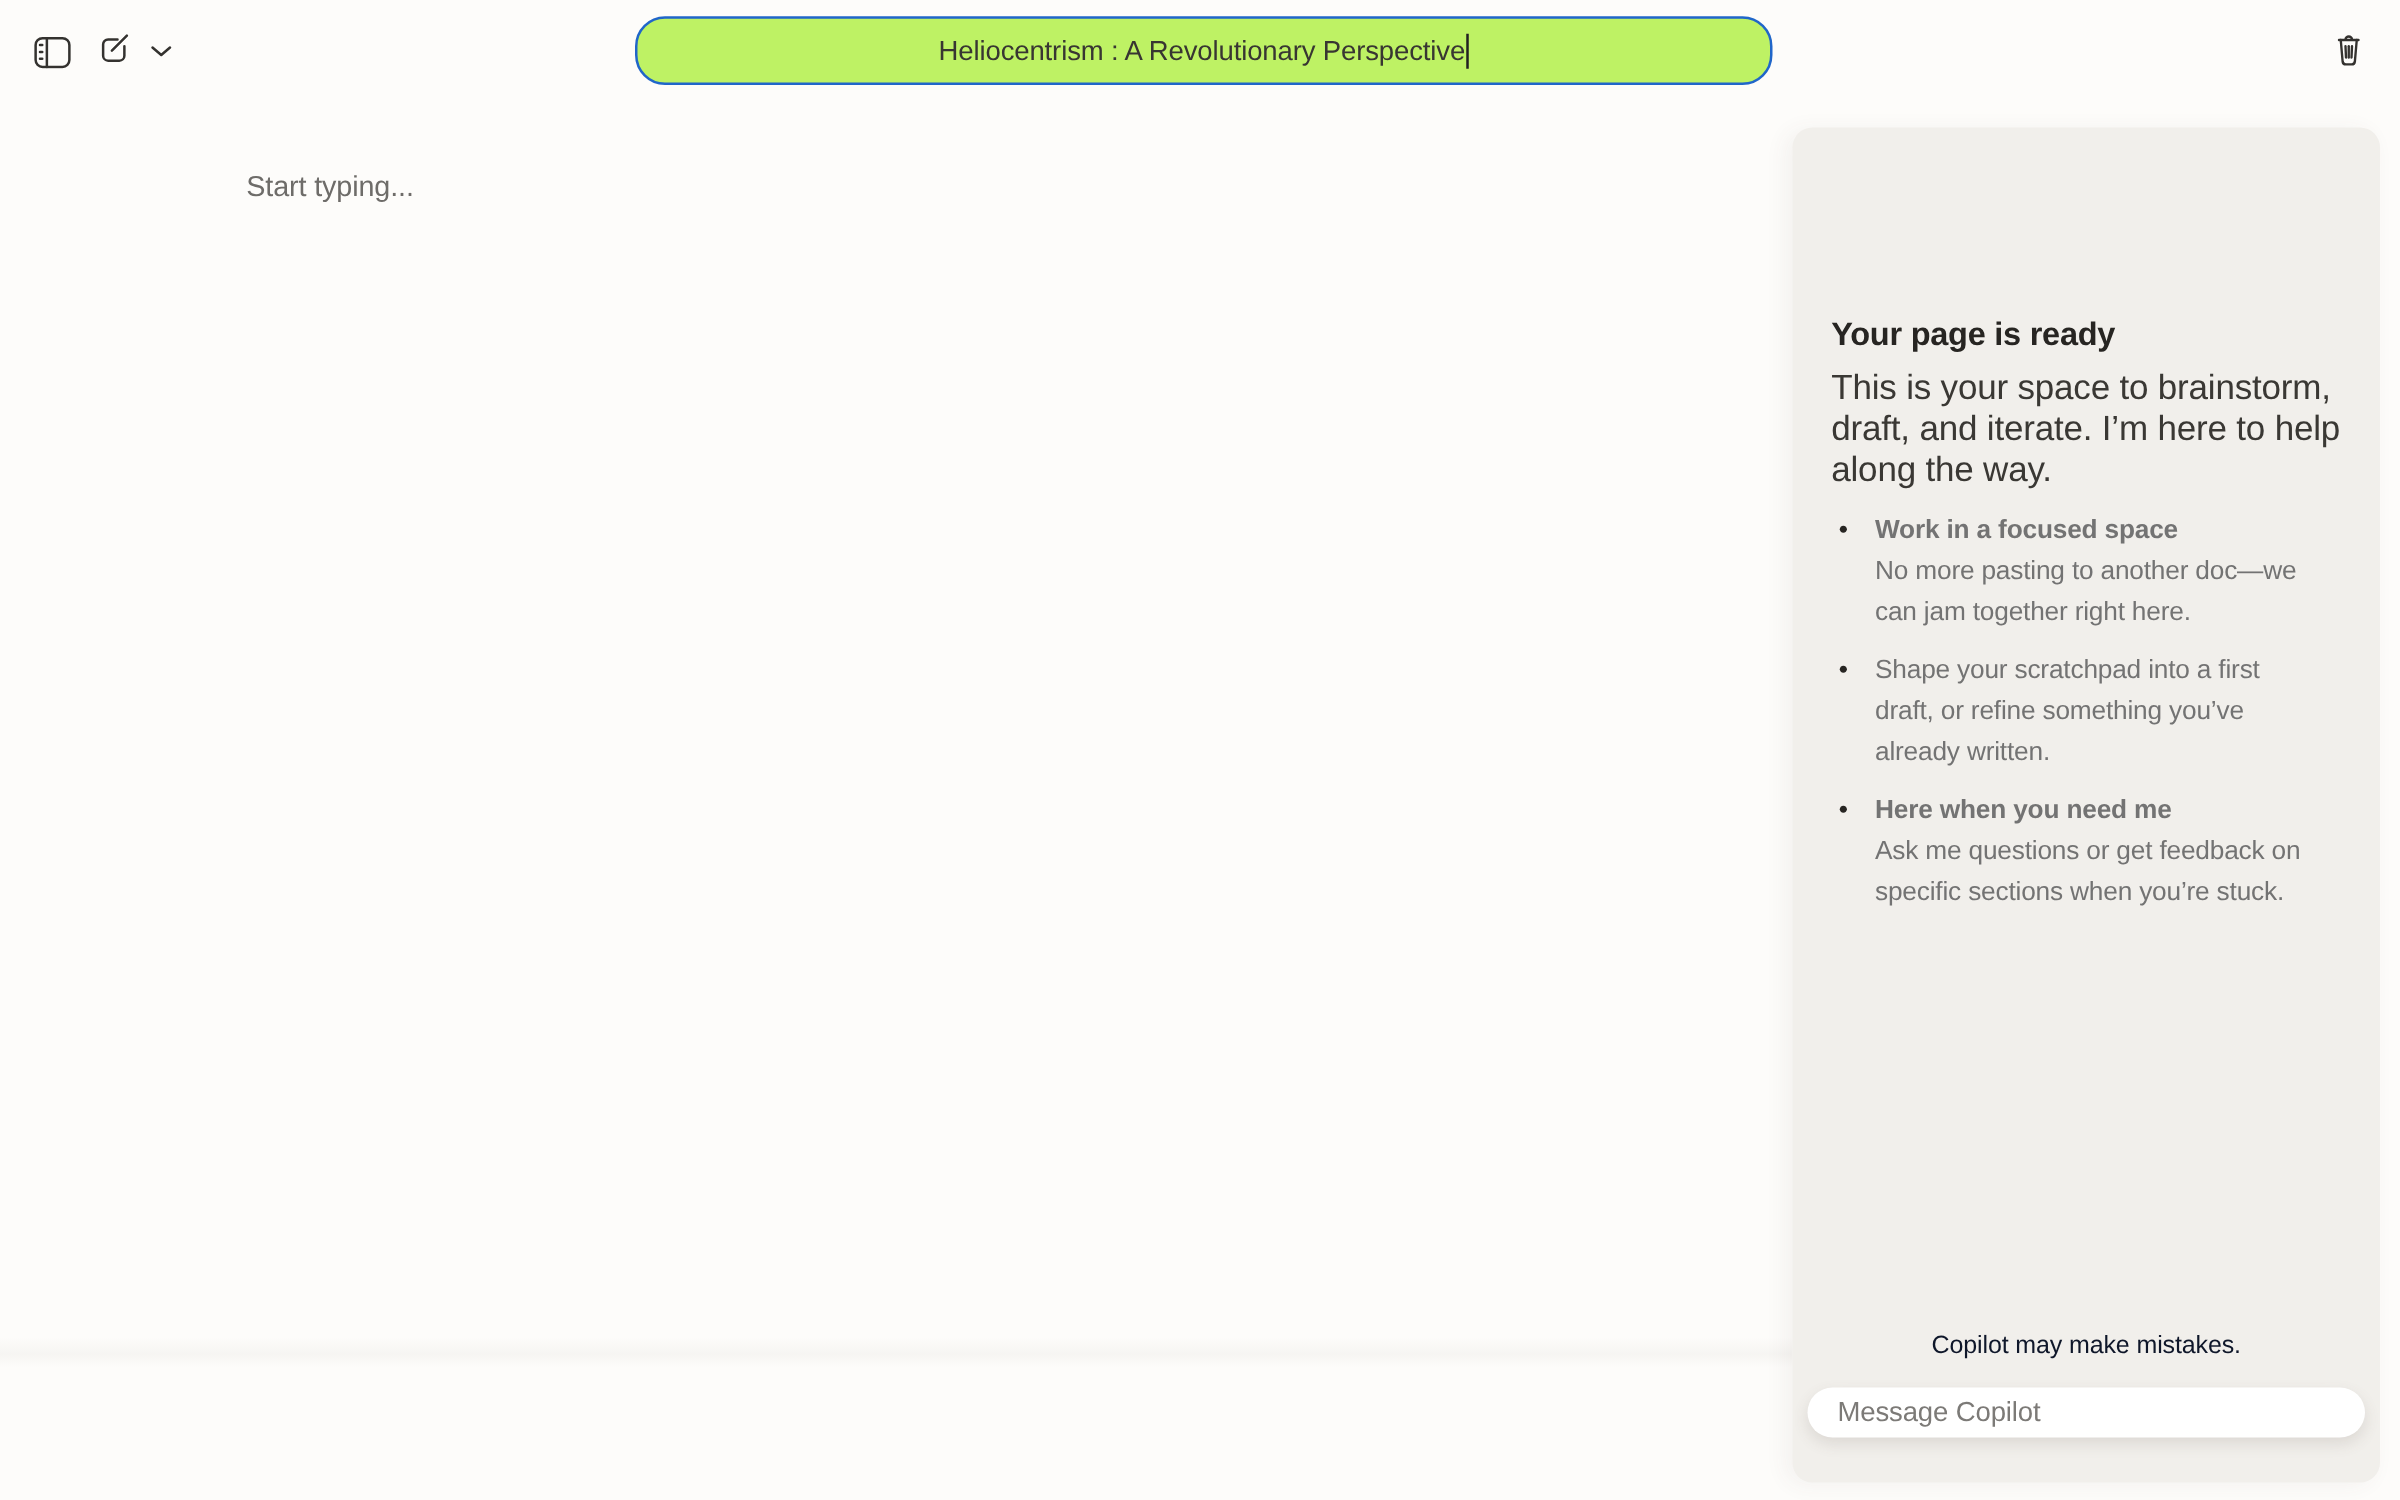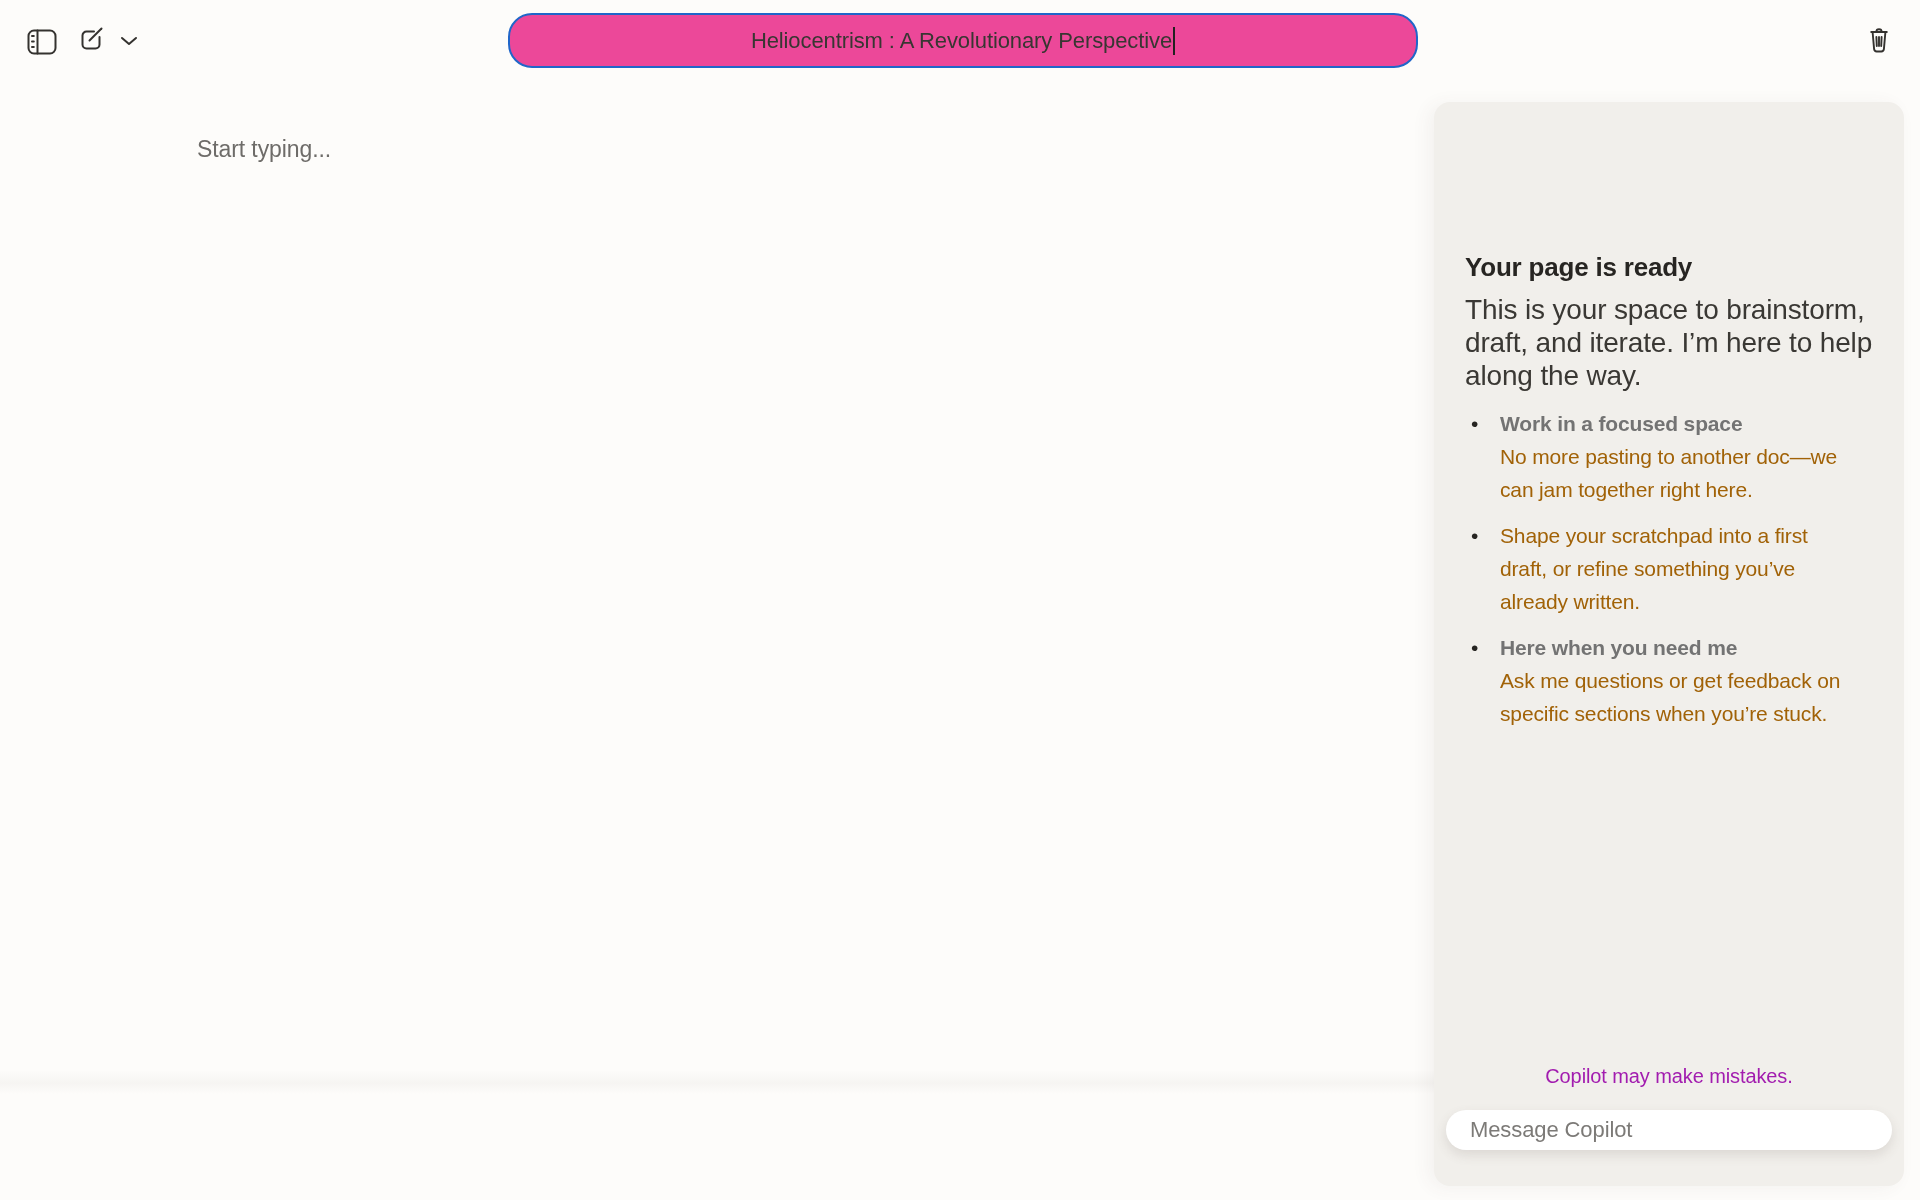--- a/index.html
+++ b/index.html
@@ -39,21 +39,21 @@
   .btn-chevron   { left: 116px; top: 28px; width: 26px; height: 26px; }
   .btn-trash     { left: 1860px; top: 22px; width: 38px; height: 38px; }
 
   .title-field {
     position: absolute;
     left: 508px;
     top: 13px;
     width: 910px;
     height: 55px;
     box-sizing: border-box;
-    background: #ec4899;
+    background: #bef264;
     border: 2.5px solid #2066c9;
     border-radius: 24px;
     display: flex;
     align-items: center;
     justify-content: center;
     cursor: text;
   }
   .title-field .title-text {
     font-size: 22px;
     letter-spacing: -0.1px;
@@ -155,31 +155,31 @@
     color: #272522;
     font-size: 21px;
   }
   .tip-title {
     display: block;
     font-weight: bold;
     color: #737373;
   }
   .tip-body {
     display: block;
-    color: #a16207;
+    color: #737373;
     max-width: 345px;
   }
   .panel-disclaimer {
     position: absolute;
     left: 0;
     right: 0;
     top: 963px;
     text-align: center;
     font-size: 20px;
-    color: #a21caf;
+    color: #0f172a;
     letter-spacing: -0.1px;
   }
   .message-input {
     position: absolute;
     left: 12px;
     top: 1008px;
     width: 446px;
     height: 40px;
     box-sizing: border-box;
     border: none;

